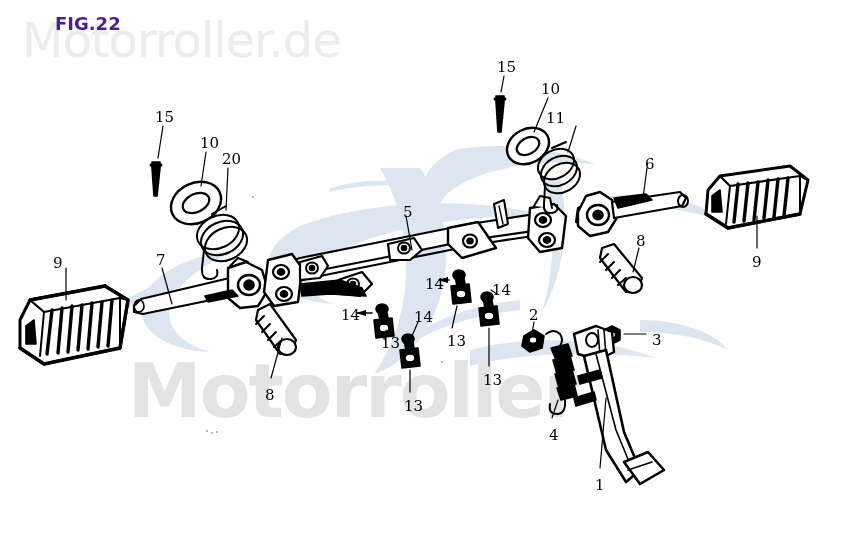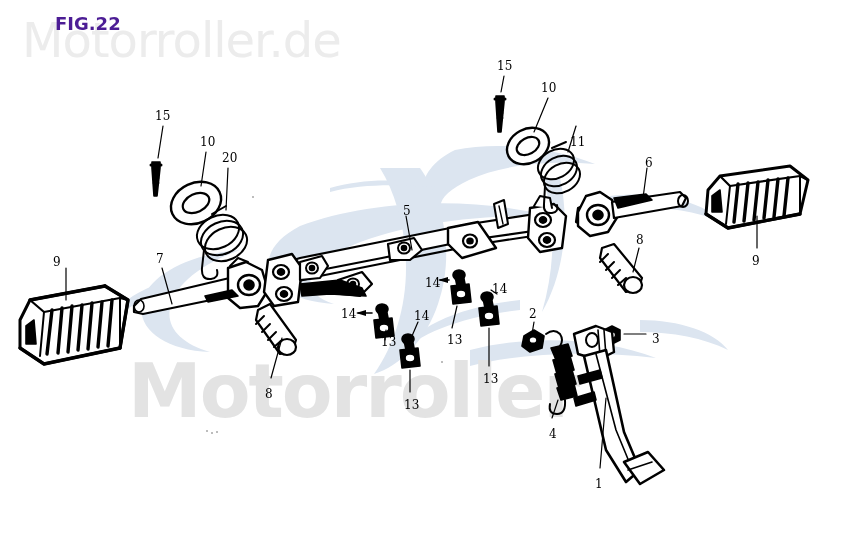--- a/index.html
+++ b/index.html
@@ -31,21 +31,21 @@
   
   .fig-title{
     position:absolute;left:55px;top:13px;
     font-family:"DejaVu Sans", sans-serif;
     font-size:18px;font-weight:600;color:#4c1d95;letter-spacing:0px;
   }
   
   .callout{
     position:absolute;
     font-family:"DejaVu Serif", serif;
-    font-size:12px;color:#000;line-height:1;
+    font-size:15px;color:#000;line-height:1;
     user-select:none;
   }
   
   .art{position:absolute;left:0;top:0;width:844px;height:546px;}
   .noise{position:absolute;width:2px;height:2px;background:#bdbdbd;}
 </style>
 </head>
 <body>
 
 <div id="page">
@@ -295,21 +295,21 @@
 
     </g>
   </svg>
 
   <div id="callout-layer">
       <div class="callout" style="left: 155px; top: 110px;">15</div>
       <div class="callout" style="left: 200px; top: 136px;">10</div>
       <div class="callout" style="left: 222px; top: 152px;">20</div>
       <div class="callout" style="left: 497px; top: 60px;">15</div>
       <div class="callout" style="left: 541px; top: 82px;">10</div>
-      <div class="callout" style="left: 570px; top: 111px; margin-top: 25px;">11</div>
+      <div class="callout" style="left: 546px; top: 111px;">11</div>
       <div class="callout" style="left: 645px; top: 157px;">6</div>
       <div class="callout" style="left: 752px; top: 255px;">9</div>
       <div class="callout" style="left: 636px; top: 234px;">8</div>
       <div class="callout" style="left: 403px; top: 205px;">5</div>
       <div class="callout" style="left: 156px; top: 253px;">7</div>
       <div class="callout" style="left: 53px; top: 256px;">9</div>
       <div class="callout" style="left: 265px; top: 388px;">8</div>
       <div class="callout" style="left: 341px; top: 308px;">14</div>
       <div class="callout" style="left: 381px; top: 336px;">13</div>
       <div class="callout" style="left: 414px; top: 310px;">14</div>

